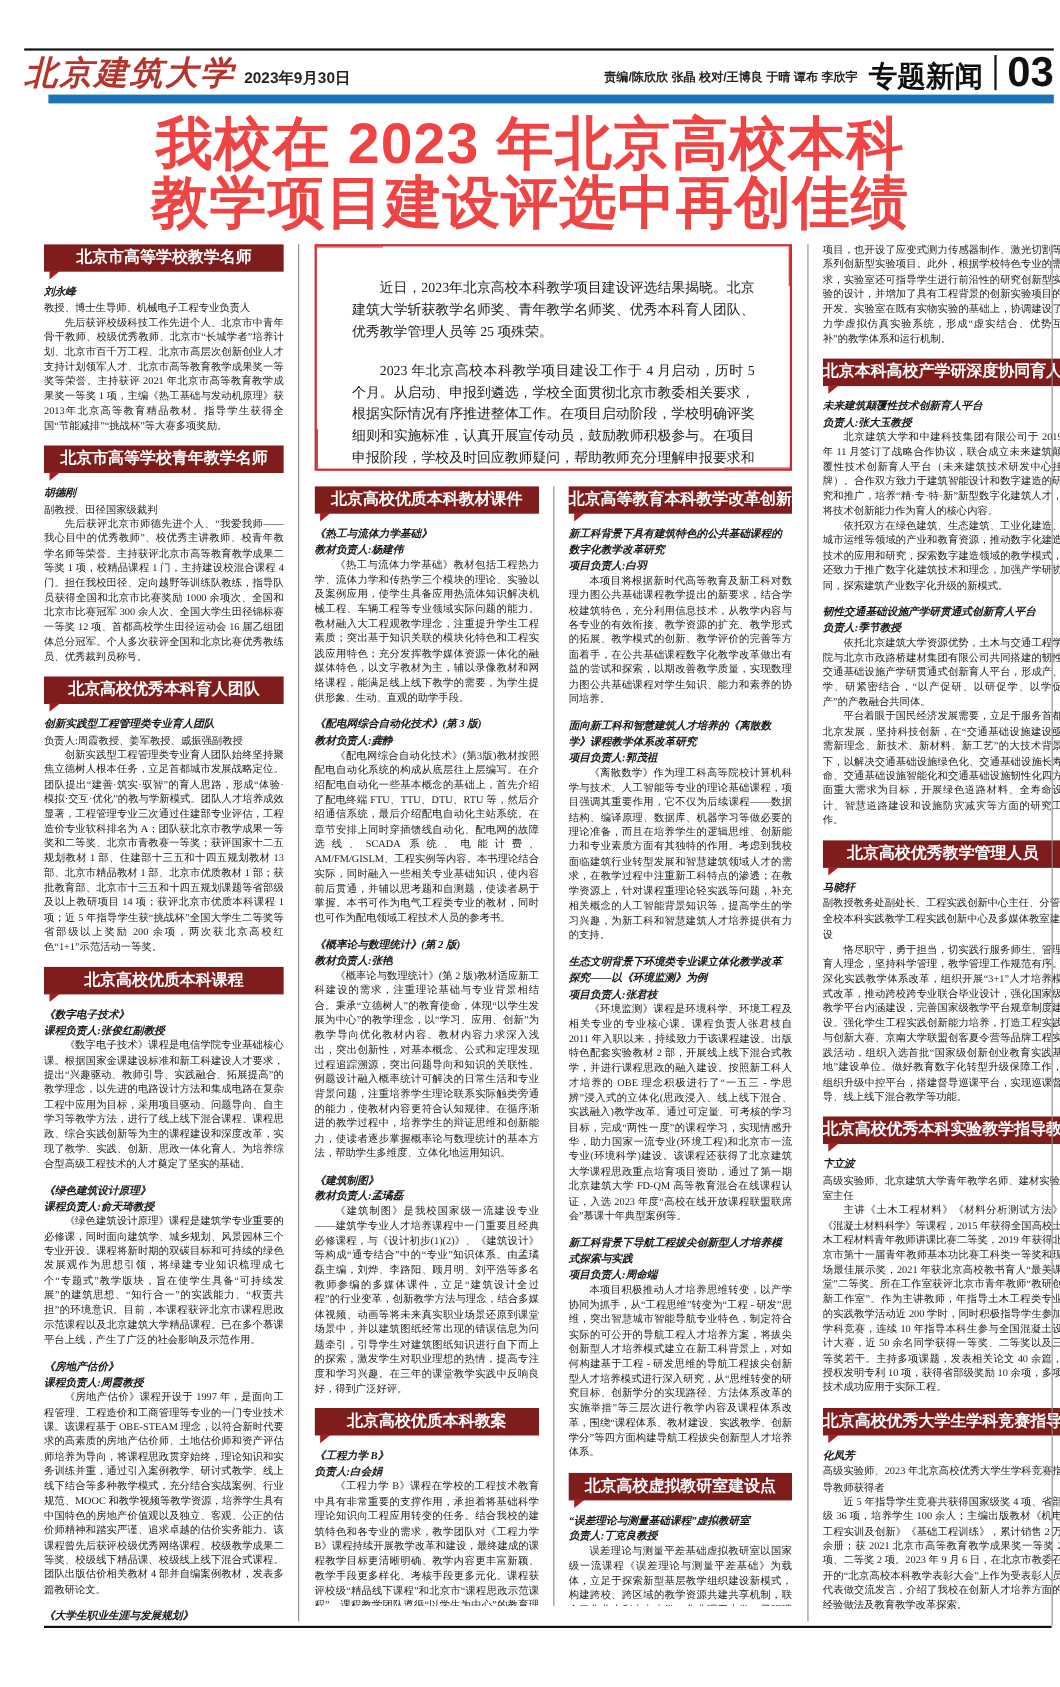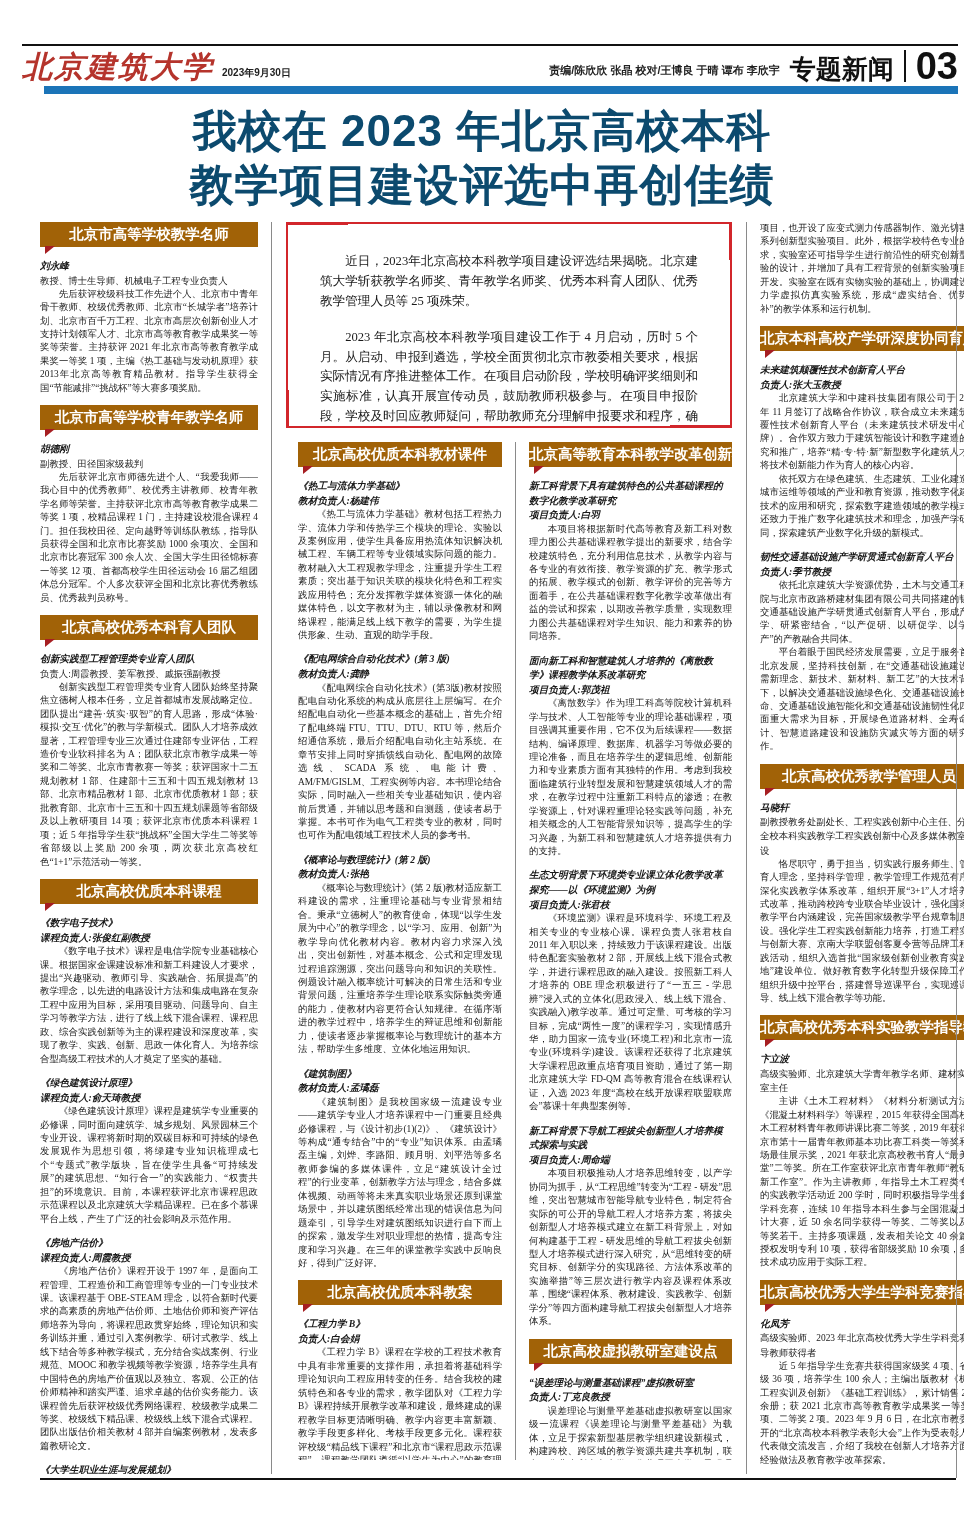--- a/index.html
+++ b/index.html
@@ -4,45 +4,45 @@
 <style>
   html,body{margin:0;padding:0;background:#e9e9e9;}
   .page{position:relative;width:964px;height:1534px;margin:0 auto;background:#ffffff;
         font-family:"Liberation Serif","DejaVu Serif",serif;color:#1a1a1a;overflow:hidden;}
   
   .topline{position:absolute;top:44px;left:22px;width:936px;height:2px;background:#111;}
   .masthead{position:absolute;top:50px;left:22px;width:936px;display:flex;align-items:flex-end;justify-content:space-between;}
   .mast-left{display:flex;align-items:flex-end;gap:8px;}
   .logo{font-family:"Liberation Serif","DejaVu Serif",serif;font-style:italic;font-weight:bold;
         font-size:30px;line-height:30px;color:#b5342c;letter-spacing:2px;}
-  .date{font-family:"Liberation Sans","DejaVu Sans",sans-serif;font-size:10px;font-weight:bold;color:#222;padding-bottom:2px;}
+  .date{font-family:"Liberation Sans","DejaVu Sans",sans-serif;font-size:14px;font-weight:bold;color:#222;padding-bottom:2px;}
   .mast-right{display:flex;align-items:flex-end;gap:10px;}
   .editors{font-family:"Liberation Sans","DejaVu Sans",sans-serif;font-size:11px;font-weight:bold;color:#222;padding-bottom:4px;}
   .seclabel{font-family:"Liberation Sans","DejaVu Sans",sans-serif;font-weight:900;font-size:26px;line-height:26px;color:#111;}
   .mast-div{width:2px;height:32px;background:#111;}
   .pagenum{font-family:"Liberation Sans","DejaVu Sans",sans-serif;font-weight:900;font-size:38px;line-height:32px;color:#111;}
   .bluebar{position:absolute;top:86px;left:44px;width:914px;height:8px;background:#1b74b8;}
   
   .headline{position:absolute;top:104px;left:0;width:100%;text-align:center;
-            font-family:"Liberation Sans","DejaVu Sans",sans-serif;font-weight:900;color:#0c4a6e;
-            font-size:44px;line-height:54px;letter-spacing:1px;}
+            font-family:"Liberation Sans","DejaVu Sans",sans-serif;font-weight:900;color:#ef4444;
+            font-size:52px;line-height:54px;letter-spacing:1px;}
   
   .body{position:absolute;top:222px;left:40px;width:916px;height:1252px;display:flex;}
   .col{box-sizing:border-box;overflow:hidden;}
   .col1{flex:0 0 218px;height:1252px;margin-right:13px;}
   .mid{flex:0 0 464px;border-left:1px solid #8a8a8a;border-right:1px solid #8a8a8a;padding:0 14px;box-sizing:border-box;}
-  .mid-cols{display:flex;height:1018px;margin-left:12px;}
+  .mid-cols{display:flex;height:1018px;}
   .mcol{width:217px;box-sizing:border-box;height:1018px;}
   .mcol.first{padding-right:13px;}
   .mcol.second{border-left:1px solid #8a8a8a;padding-left:13px;}
   .col4{flex:0 0 218px;height:1252px;margin-left:13px;}
   .bottomline{position:absolute;top:1478px;left:40px;width:916px;height:2px;background:#111;}
   .rightline{position:absolute;top:222px;left:956px;width:1px;height:1256px;background:#8a8a8a;}
   
-  .banner{position:relative;height:25px;line-height:25px;background:#a16207;color:#fff;text-align:center;
+  .banner{position:relative;height:25px;line-height:25px;background:#7f1d1d;color:#fff;text-align:center;
           font-family:"Liberation Sans","DejaVu Sans",sans-serif;font-weight:bold;font-size:14.5px;
           margin:4px 0 12px 0;white-space:nowrap;}
   .banner.first{margin-top:0;}
   .banner::after{content:"";position:absolute;left:5px;bottom:-7px;width:0;height:0;
                  border-top:8px solid #a61e22;border-right:10px solid transparent;}
   
   .article{margin-bottom:10px;}
   .head{font-weight:bold;font-style:italic;font-size:9.7px;line-height:1.5;}
   .sub{font-size:9.4px;line-height:1.5;}
   .para{font-size:9.4px;line-height:1.43;text-align:justify;text-indent:2em;margin:0;}

